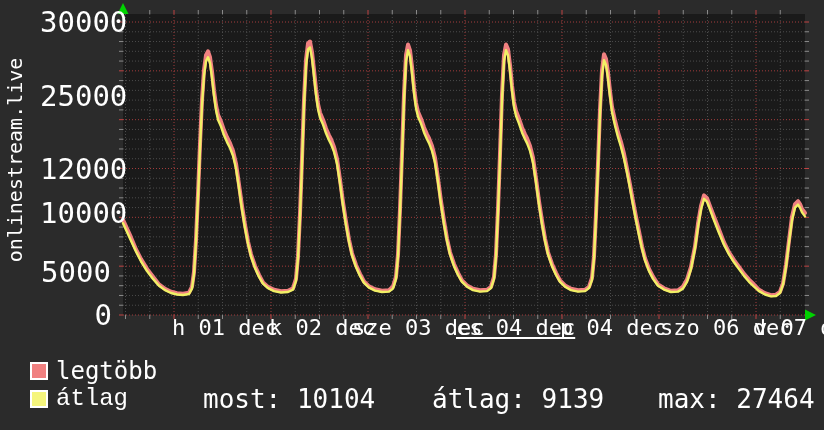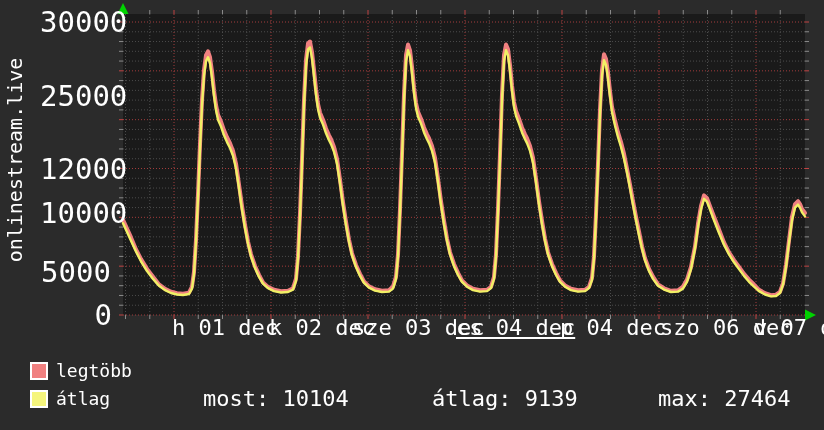--- a/index.html
+++ b/index.html
@@ -8,22 +8,22 @@
   #chart-svg{position:absolute;left:0;top:0;}
   .gmin{stroke:#4c4c4c;stroke-width:1;stroke-dasharray:1 2;}
   .gmaj{stroke:#a33c3c;stroke-width:1;stroke-dasharray:1 2;}
   .tmin{stroke:#8a8a8a;stroke-width:1;}
   .tmaj{stroke:#c04343;stroke-width:1;}
   .ylab{position:absolute;width:72px;left:40px;text-align:right;font-size:29px;line-height:22px;}
   .xlab{position:absolute;top:317px;font-size:22px;line-height:22px;white-space:nowrap;}
   .vtitle{position:absolute;left:15px;top:160px;transform:translate(-50%,-50%) rotate(-90deg);
           white-space:nowrap;font-size:20px;line-height:20px;}
   .swatch{position:absolute;left:30px;width:14px;height:14px;border:2px solid #ffffff;}
-  .legend-label{position:absolute;left:56px;font-size:18px;line-height:22px;white-space:nowrap;}
-  .stat{position:absolute;top:388px;font-size:22px;line-height:22px;white-space:nowrap;}
+  .legend-label{position:absolute;left:56px;font-size:24px;line-height:22px;white-space:nowrap;}
+  .stat{position:absolute;top:388px;font-size:26px;line-height:22px;white-space:nowrap;}
 </style>
 </head>
 <body>
 
 <div class="canvas" style="background: rgb(43, 43, 43);">
 
   <svg id="chart-svg" width="824" height="430">
       <rect x="123" y="14" width="682" height="301" fill="#1a1a1a"></rect>
       <line x1="123" x2="805" y1="305.23333333333335" y2="305.23333333333335" class="gmin"></line>
       <line x1="123" x2="805" y1="295.4666666666667" y2="295.4666666666667" class="gmin"></line>
@@ -221,19 +221,19 @@
   <div class="xlab" style="left: 269px;">k 02 dec</div>
   <div class="xlab" style="left: 352px;">sze 03 dec</div>
   <div class="xlab" style="left: 456px; text-decoration: underline;">cs 04 dec</div>
   <div class="xlab" style="left: 560px;">p 04 dec</div>
   <div class="xlab" style="left: 660px;">szo 06 dec</div>
   <div class="xlab" style="left: 754px;">v 07 dec</div>
 
   <div class="swatch" style="top: 362px; background: rgb(240, 128, 128);"></div>
   <div class="legend-label" style="top:360px;">legtöbb</div>
   <div class="swatch" style="top: 390px; background: rgb(245, 245, 124);"></div>
-  <div class="legend-label" style="top:388px;">átlag</div>
+  <div class="legend-label" style="top:388px;font-family:Liberation Mono, monospace;">átlag</div>
 
   <div class="stat" style="left:203px;">most: 10104</div>
   <div class="stat" style="left:432px;">átlag: 9139</div>
   <div class="stat" style="left:658px;">max: 27464</div>
 
 </div>
 
 </body></html>

